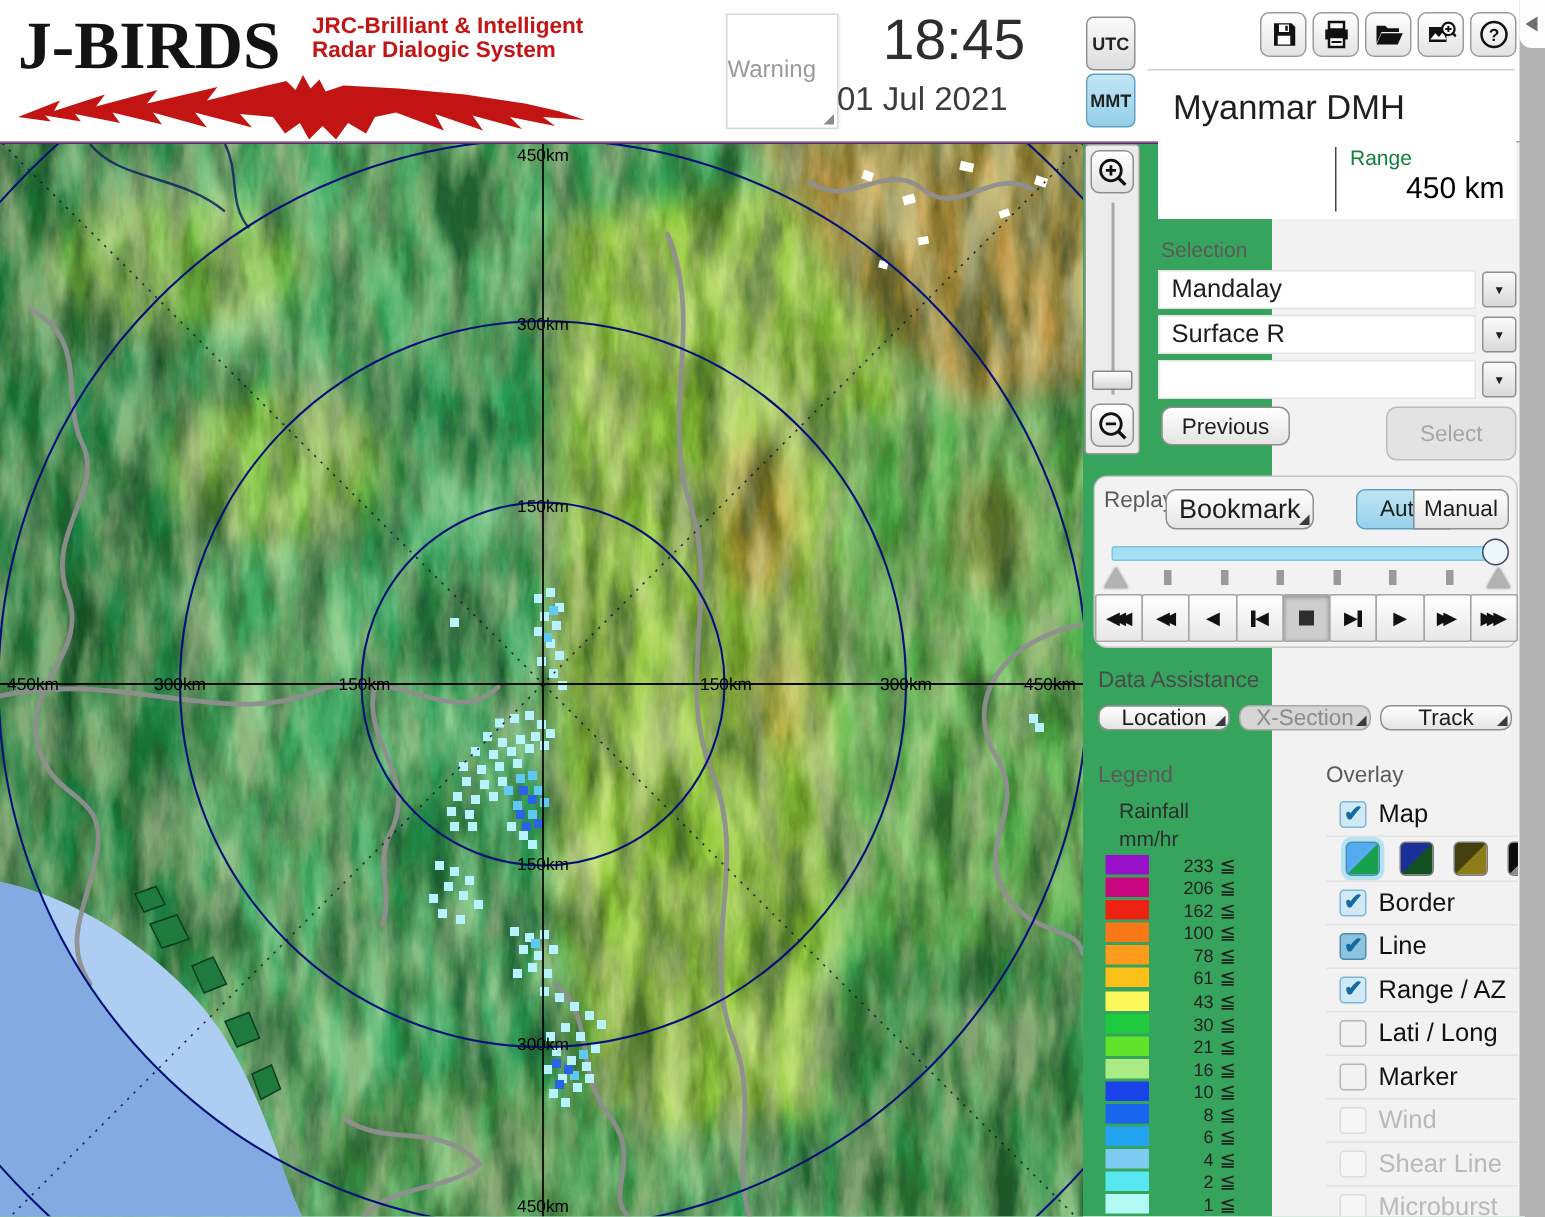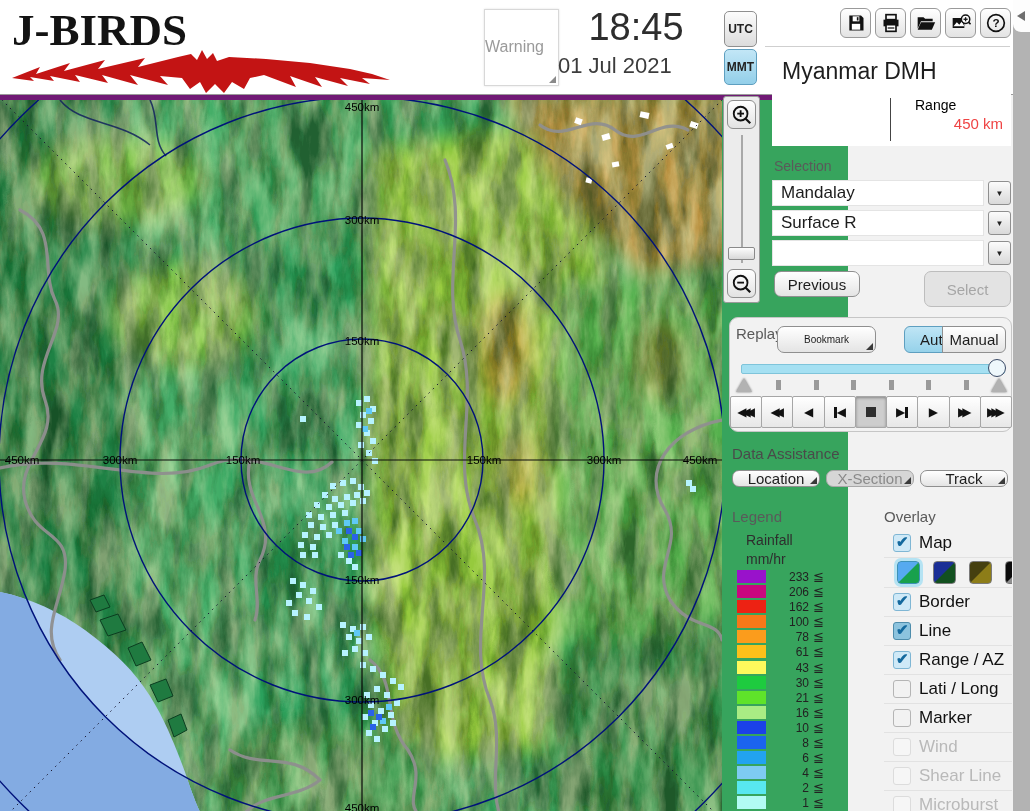--- a/index.html
+++ b/index.html
@@ -14,49 +14,49 @@
   #warning-box{position:absolute;left:484px;top:9px;width:75px;height:77px;background:#fff;border:1px solid #d8d8d8;box-shadow:0 0 2px rgba(0,0,0,.12);}
   #warning-box .lbl{position:absolute;left:0;right:0;top:28px;text-align:left;color:#9a9a9a;font-size:16px;}
   .fold{position:absolute;right:2px;bottom:2px;width:0;height:0;border-left:7px solid transparent;border-bottom:7px solid #8a8a8a;}
   #clock-time{position:absolute;left:568px;top:6px;width:136px;text-align:center;font-size:38px;color:#2d2d2d;}
   #clock-date{position:absolute;left:558px;top:53px;width:156px;font-size:22px;color:#3c3c3c;}
   .tzbtn{position:absolute;left:724px;width:33px;height:36px;border:1px solid #8f8f8f;border-radius:5px;font-size:12px;font-weight:700;color:#222;display:flex;align-items:center;justify-content:center;background:linear-gradient(#fcfcfc,#dcdcdc);}
   #tz-utc{top:11px;}
   #tz-mmt{top:49px;background:linear-gradient(#c2e6f6,#93cfe9);border-color:#5e9fc0;}
   .toolbtn{position:absolute;top:8px;width:31px;height:30px;border:1px solid #9a9a9a;border-radius:6px;background:linear-gradient(#ffffff,#e3e3e3);display:flex;align-items:center;justify-content:center;padding:0;}
   
-  #map-wrap{position:absolute;left:0;top:95px;width:848px;height:716px;background:#37a45d;border-top:5px solid #701a75;}
+  #map-wrap{position:absolute;left:0;top:95px;width:848px;height:716px;background:#37a45d;border-top:1px solid #701a75;}
   
   #zoom-strip{position:absolute;left:723px;top:96px;width:37px;height:207px;background:#ececec;border:1px solid #9a9a9a;border-radius:3px;}
   .zoombtn{position:absolute;left:3px;width:29px;height:29px;border:1px solid #8f8f8f;border-radius:6px;background:linear-gradient(#fff,#e2e2e2);display:flex;align-items:center;justify-content:center;padding:0;}
   #zoom-in{top:3px;} #zoom-out{bottom:4px;}
   #zoom-track{position:absolute;left:17px;top:38px;width:2px;height:128px;background:#a8a8a8;}
   #zoom-handle{position:absolute;left:4px;top:150px;width:27px;height:13px;background:linear-gradient(#fdfdfd,#d8d8d8);border:1px solid #8a8a8a;border-radius:2px;}
   
   #collapse-strip{position:absolute;left:1013px;top:0;width:17px;height:811px;background:#b3b3b3;}
   #collapse-tab{position:absolute;left:1013px;top:0;width:17px;height:32px;background:#fdfdfd;border-radius:0 0 0 8px;}
   #collapse-arrow{position:absolute;left:1017px;top:11px;width:0;height:0;border-top:5px solid transparent;border-bottom:5px solid transparent;border-right:8px solid #6f6f6f;}
   #panel-hr{position:absolute;left:765px;top:46px;width:245px;height:1px;background:#cfcfcf;}
   #station{position:absolute;left:772px;top:52px;width:239px;height:38px;background:#fff;font-size:23px;color:#1e1e1e;display:flex;align-items:center;padding-left:10px;}
   #range-box{position:absolute;left:772px;top:93px;width:239px;height:53px;background:#fff;}
   #range-div{position:absolute;left:118px;top:5px;width:1px;height:43px;background:#444;}
-  #range-label{position:absolute;left:128px;top:4px;font-size:14px;color:#000000;margin-left:15px;}
-  #range-value{position:absolute;right:8px;top:22px;font-size:15px;color:#ef4444;text-align:right;}
+  #range-label{position:absolute;left:128px;top:4px;font-size:14px;color:#15803d;}
+  #range-value{position:absolute;right:8px;top:22px;font-size:20px;color:#000000;text-align:right;}
   #selection-label{position:absolute;left:774px;top:158px;font-size:14px;color:#5a5a5a;}
   .sel-row{position:absolute;left:772px;width:239px;height:26px;}
   .sel-field{position:absolute;left:0;top:0;width:212px;height:26px;background:#fff;border:1px solid #e4e4e4;font-size:17px;color:#1c1c1c;display:flex;align-items:center;padding-left:8px;}
   .sel-arrow{position:absolute;right:0;top:1px;width:23px;height:24px;border:1px solid #8f8f8f;border-radius:3px;background:linear-gradient(#fbfbfb,#d9d9d9);font-size:8px;color:#222;display:flex;align-items:center;justify-content:center;padding:0;}
   .btn{border:1px solid #8f8f8f;border-radius:7px;background:linear-gradient(#ffffff,#e4e4e4);font-size:15px;color:#1d1d1d;display:flex;align-items:center;justify-content:center;padding:0;position:absolute;}
   .btn.disabled{background:#e3e3e3;color:#a6a6a6;border-color:#bdbdbd;}
   #btn-previous{left:774px;top:271px;width:86px;height:26px;}
   #btn-select{left:924px;top:271px;width:87px;height:36px;}
   
   #replay-box{position:absolute;left:729px;top:317px;width:283px;height:115px;border:1px solid #c6c6c6;border-radius:9px;background:#f2f2f2;}
   #replay-label{position:absolute;left:6px;top:7px;font-size:15px;color:#5a5a5a;}
-  #btn-bookmark{left:47px;top:8px;width:99px;height:27px;font-size:10px;}
+  #btn-bookmark{left:47px;top:8px;width:99px;height:27px;font-size:18px;}
   #btn-auto{left:150px;top:8px;width:63px;height:27px;border-radius:6px 0 0 6px;background:linear-gradient(#bfe5f5,#96d2ea);border-color:#5e9fc0;margin-left:24px;}
   #btn-manual{left:212px;top:8px;width:64px;height:27px;border-radius:0 6px 6px 0;}
   #replay-track{position:absolute;left:11px;top:46px;width:264px;height:10px;background:#a5e0f2;border:1px solid #7fc4da;border-radius:2px;}
   #replay-handle{position:absolute;left:258px;top:41px;width:18px;height:18px;border-radius:50%;background:#eef7fb;border:1.5px solid #3a4a66;}
   .tick{position:absolute;top:62px;width:5px;height:10px;background:#9a9a9a;}
   .endtri{position:absolute;top:60px;width:0;height:0;border-left:8px solid transparent;border-right:8px solid transparent;border-bottom:14px solid #b2b2b2;filter:drop-shadow(0 0 1px #777);}
   #playback{position:absolute;left:1px;top:78px;width:281px;height:32px;display:flex;}
   .pb{flex:1;border:1px solid #a6a6a6;margin-left:-1px;background:linear-gradient(#ffffff,#e7e7e7);border-radius:2px;display:flex;align-items:center;justify-content:center;font-size:12px;color:#111;padding:0;}
   .pb.pressed{background:#cdcdcd;box-shadow:inset 0 1px 3px rgba(0,0,0,.35);}
   .tri-txt{letter-spacing:-5px;margin-right:5px;font-size:12px;color:#111;}
@@ -91,20 +91,24 @@
   .msw.selected{box-shadow:0 0 0 3px #b5e3f3;border-color:#3e92b8;}
 </style>
 </head>
 <body>
 
 <div id="app">
 
   <div id="header">
     <div id="logo">
       <div id="logo-title">J-BIRDS</div>
+      <div id="logo-tag">
+        <div>JRC-Brilliant &amp; Intelligent</div>
+        <div>Radar  Dialogic  System</div>
+      </div>
       <svg id="eagle" width="385" height="46" viewBox="0 0 385 46">
         <path fill="#c31414" d="M2,30 L30,19 L26,26 L60,15 L54,23 L95,12 L88,21 L135,10 L128,19 L168,9 L181,6 L187,12 L192,2 L197,11 L203,5 L207,13 L219,9 L256,11 L300,15 L340,21 L362,26 L380,32 L352,30 L360,36 L330,30 L338,38 L305,29 L312,39 L280,28 L286,39 L254,27 L240,30 L234,41 L222,34 L214,45 L205,36 L196,45 L190,34 L180,41 L172,30 L150,28 L158,37 L120,27 L128,37 L92,27 L98,35 L65,27 L70,34 L40,28 L44,33 L20,29 L24,33 Z"></path>
       </svg>
     </div>
 
     <div id="warning-box">
       <div class="lbl">Warning</div>
       <span class="fold"></span>
     </div>
 

